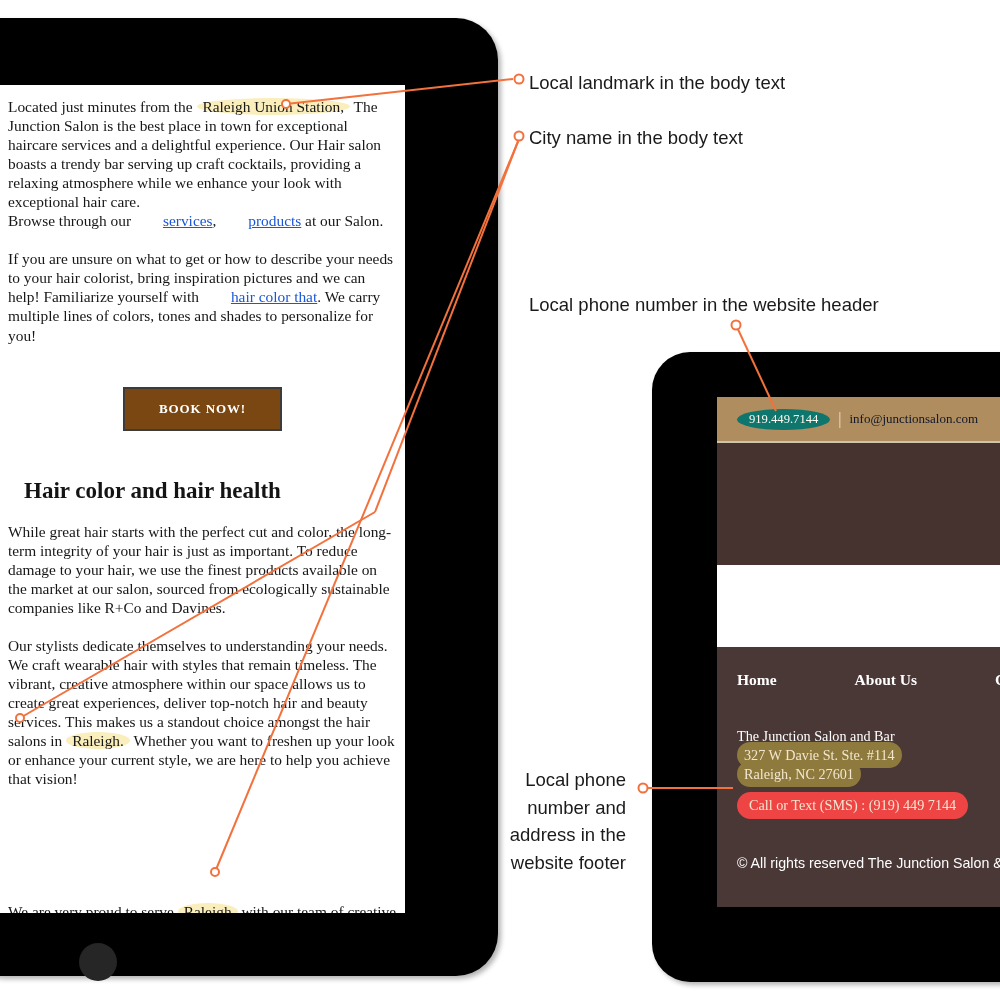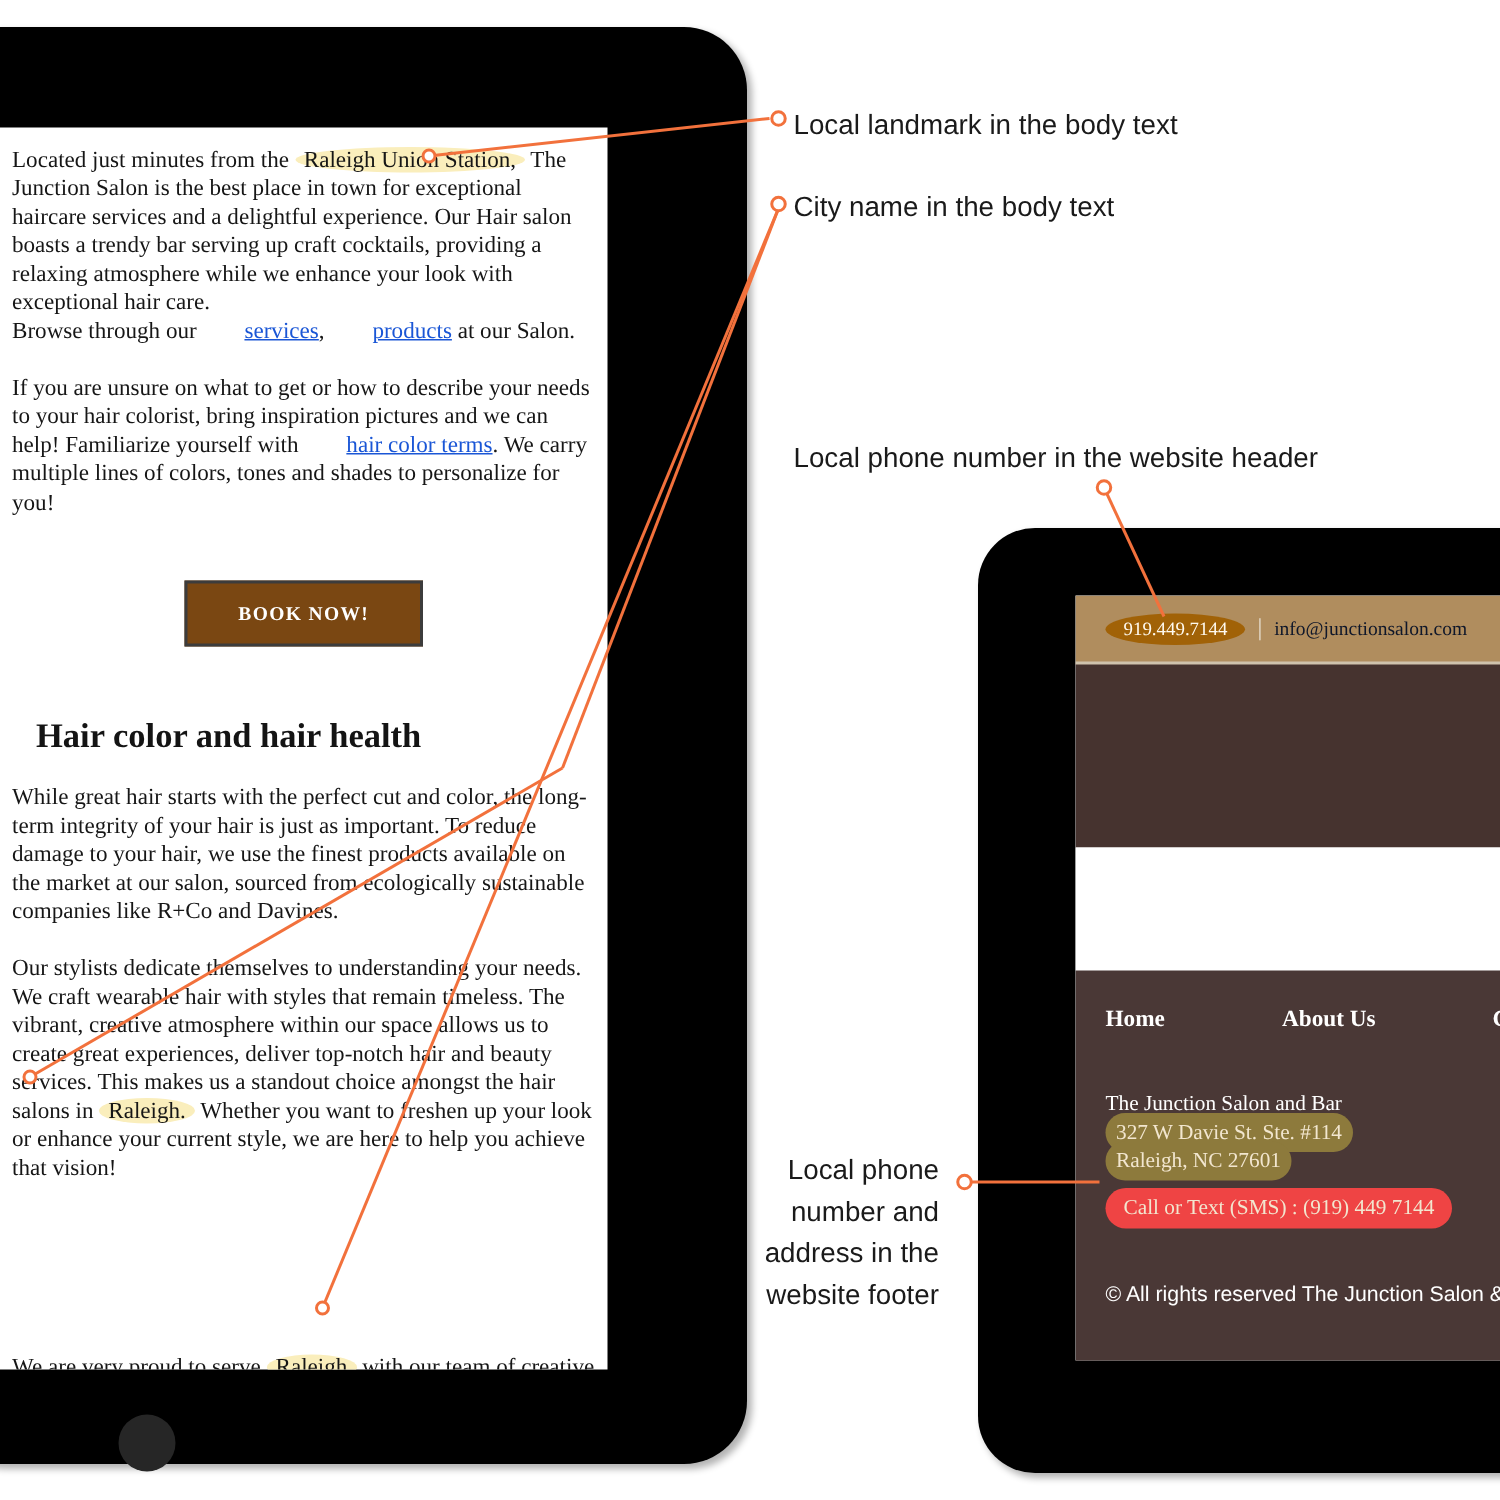--- a/index.html
+++ b/index.html
@@ -125,21 +125,21 @@
     background:#b08d5e;
     height:46px;
     display:flex;
     align-items:center;
     padding-left:20px;
     box-sizing:border-box;
     border-bottom:2px solid #cfc3ad;
     font-family:"Liberation Serif", serif;
   }
   .topbar-phone{
-    background:#a16207;
+    background:#0f766e;
     border-radius:50%;
     color:#fffaf0;
     font-size:12.6px;
     padding:3px 12px;
     margin-right:2px;
   }
   .topbar-sep{color:#e8e0d2;font-size:16px;margin:0 8px 0 6px;}
   .topbar-email{color:#0f172a;font-size:13px;}
 
   .site-hero{background:#46332f;height:122px;}
@@ -195,21 +195,21 @@
 <div class="device" id="tablet-left">
   <div class="screen">
     <div class="page-body">
 
       <p><span>Located just minutes from the </span><span class="hl-oval">Raleigh Union Station,</span><span> The Junction Salon is the best place in town for exceptional haircare services and a delightful experience. Our Hair salon boasts a trendy bar serving up craft cocktails, providing a relaxing atmosphere while we enhance your look with exceptional hair care.</span></p>
 
       <p><span>Browse through our </span><a class="link" href="#">services</a><span>, </span><a class="link" href="#">products</a><span> at our Salon.</span></p>
 
       <div class="gap-sm"></div>
 
-      <p><span>If you are unsure on what to get or how to describe your needs to your hair colorist, bring inspiration pictures and we can help! Familiarize yourself with </span><a class="link" href="#">hair color terms</a><span>. We carry multiple lines of colors, tones and shades to personalize for you!</span></p>
+      <p><span>If you are unsure on what to get or how to describe your needs to your hair colorist, bring inspiration pictures and we can help! Familiarize yourself with </span><a class="link" href="#">hair color that</a><span>. We carry multiple lines of colors, tones and shades to personalize for you!</span></p>
 
       <div class="cta-wrap">
         <button class="cta-btn">BOOK NOW!</button>
       </div>
 
       <h2 class="sec-head">Hair color and hair health</h2>
 
       <div style="height:22px"></div>
 
       <p>While great hair starts with the perfect cut and color, the long-term integrity of your hair is just as important. To reduce damage to your hair, we use the finest products available on the market at our salon, sourced from ecologically sustainable companies like R+Co and Davines.</p>

